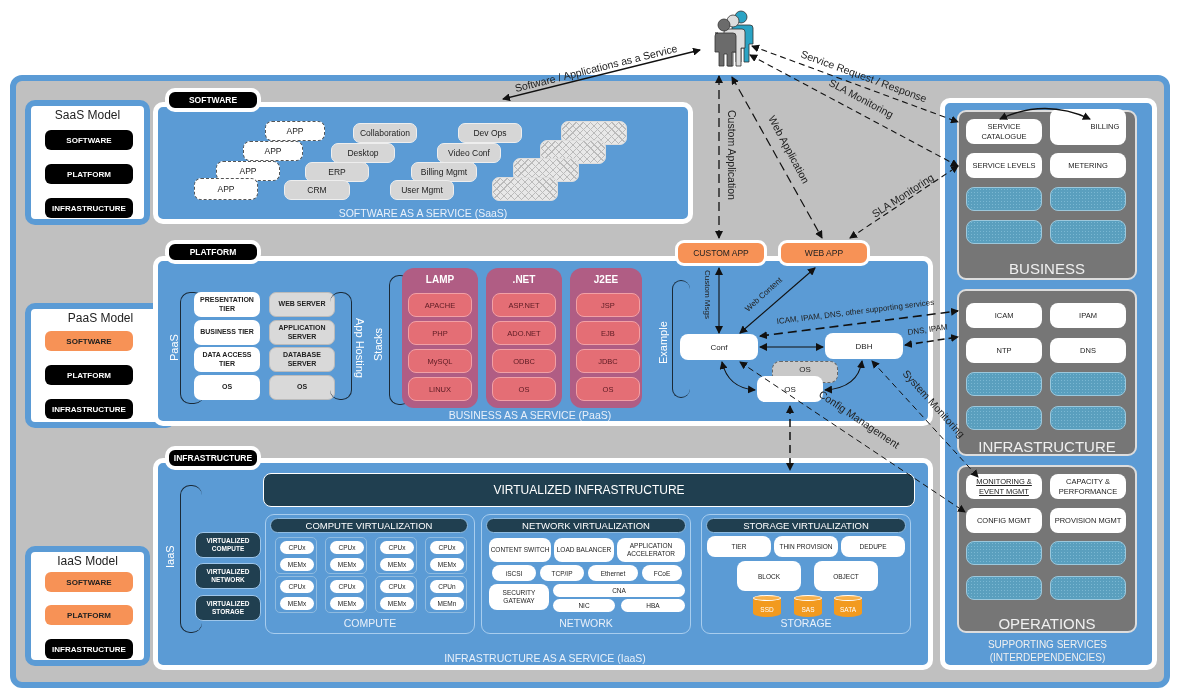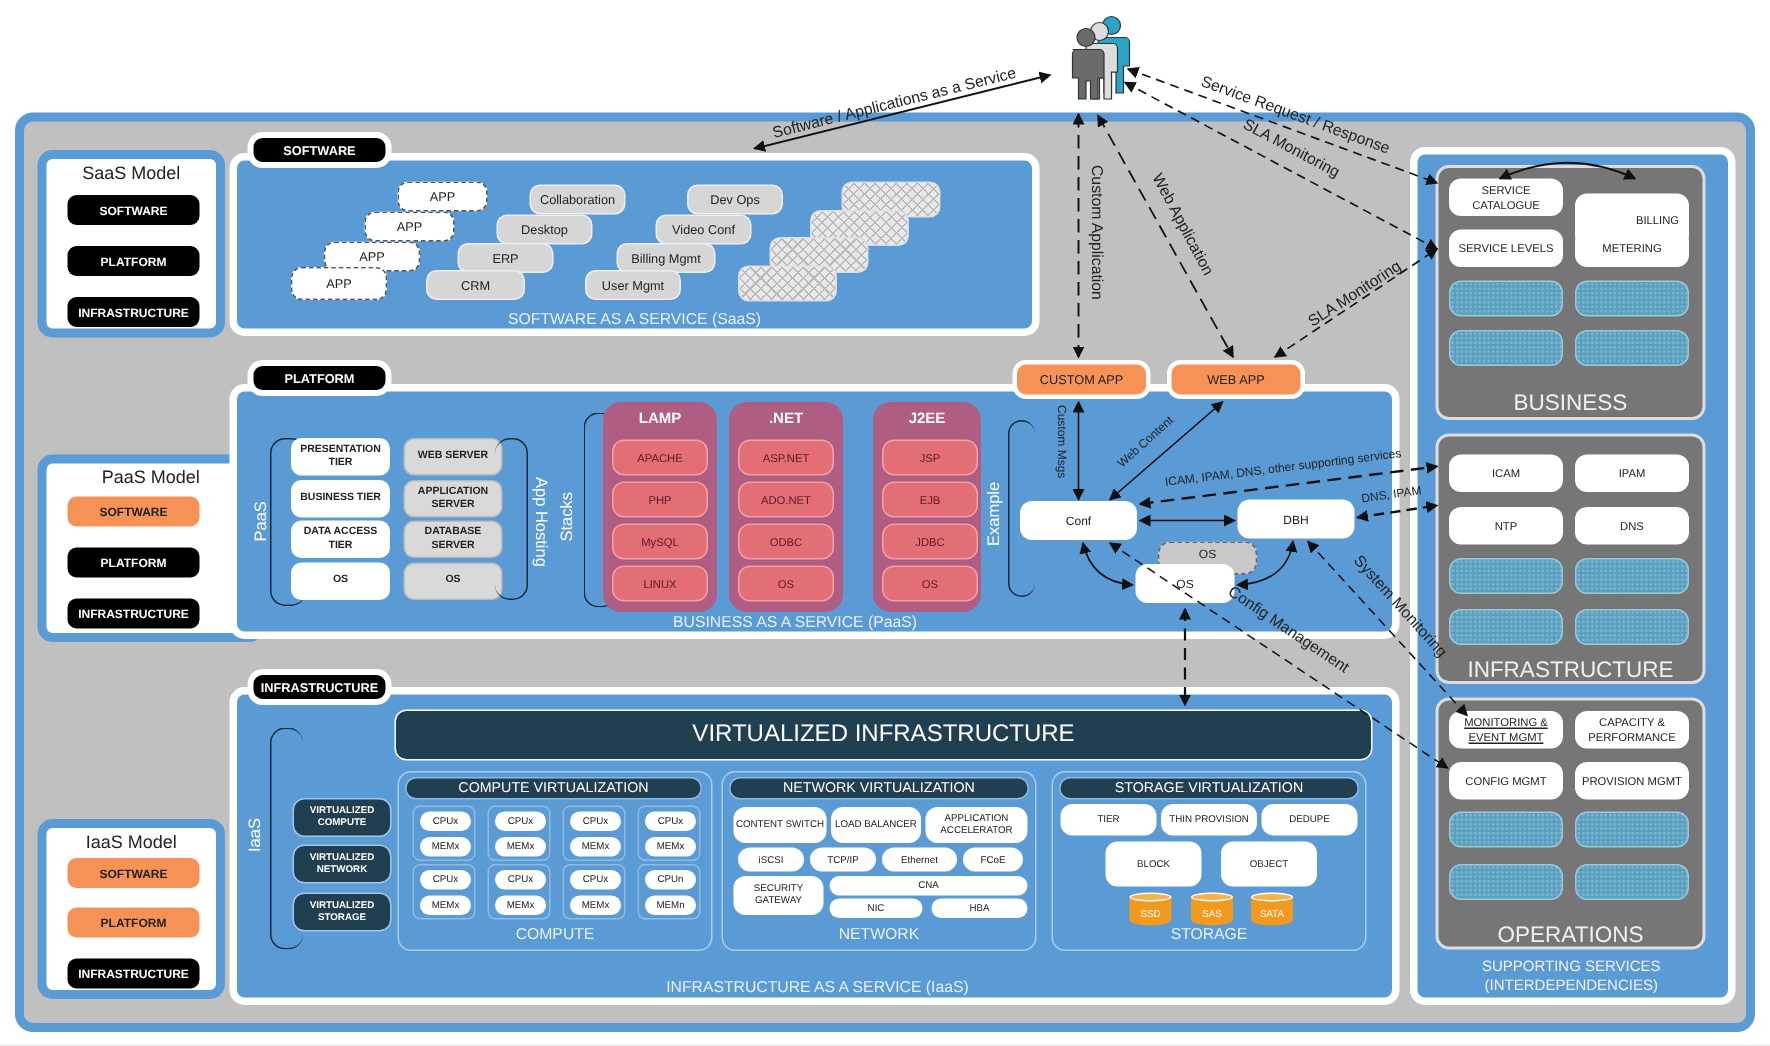--- a/index.html
+++ b/index.html
@@ -34,21 +34,21 @@
   .vert-label { color: #fff; font-size: 11px; writing-mode: vertical-rl; transform: rotate(180deg); }
   .vert-label-down { color: #fff; font-size: 11px; writing-mode: vertical-rl; }
   
   .right-panel { background: #5b9bd5; border: 5px solid #fff; border-radius: 10px; }
   .grey-panel { background: #767676; border: 2px solid #ddd; border-radius: 9px; }
   .svc { background: #fff; border-radius: 8px; font-size: 7.5px; color: #222; line-height: 1.25; }
   .dotted { border-radius: 8px; border: 1px solid #9cc8dc; background-color: #5a9fbe;
             background-image: radial-gradient(#7ab7d2 0.8px, transparent 0.9px); background-size: 3px 3px; }
   .panel-caption { color: #f0f0f0; font-size: 15px; }
   
-  .dark-bar { background: #203f50; border: 1.5px solid #fff; border-radius: 8px; color: #fff; font-size: 16px; }
+  .dark-bar { background: #203f50; border: 1.5px solid #fff; border-radius: 8px; color: #fff; font-size: 12px; }
   .sub-panel { border: 1px solid #a8cdee; border-radius: 9px; background: #5b9bd5; }
   .sub-title { background: #203f50; border: 1px solid #8fbbe0; border-radius: 10px; color: #fff; font-size: 9.5px; }
   .vbox { background: #203f50; border: 1.5px solid #9ec6ea; border-radius: 8px; color: #fff; font-size: 6.5px; font-weight: bold; line-height: 1.3; }
   .cpu-cell { border: 1px solid #8fbbe0; border-radius: 5px; }
   .chip { background: #fff; border-radius: 8px; font-size: 6.5px; color: #222; }
   .disk { width: 28px; height: 22px; background: #f29a1f; border-radius: 50% / 4px; color: #fff; font-size: 6.5px; }
   .disk-top { position: absolute; left: 0; top: 0; width: 28px; height: 6px; border-radius: 50%; background: #f7b04a; border: 1px solid #fff; }
   svg.overlay { position: absolute; left: 0; top: 0; pointer-events: none; }
   .arrow-label { font-size: 10.5px; fill: #222; font-family: "Liberation Sans", sans-serif; }
   .arrow-label-w { font-size: 8px; fill: #222; font-family: "Liberation Sans", sans-serif; }
@@ -137,21 +137,21 @@
   <div class="abs stack-item center" style="left:6px;top:81px;width:64px;height:24px;">MySQL</div>
   <div class="abs stack-item center" style="left:6px;top:109px;width:64px;height:24px;">LINUX</div>
 </div>
 <div class="abs stack" style="left:486px;top:268px;width:76px;height:140px;">
   <div class="stack-title center" style="height:22px;">.NET</div>
   <div class="abs stack-item center" style="left:6px;top:25px;width:64px;height:24px;">ASP.NET</div>
   <div class="abs stack-item center" style="left:6px;top:53px;width:64px;height:24px;">ADO.NET</div>
   <div class="abs stack-item center" style="left:6px;top:81px;width:64px;height:24px;">ODBC</div>
   <div class="abs stack-item center" style="left:6px;top:109px;width:64px;height:24px;">OS</div>
 </div>
-<div class="abs stack" style="left:570px;top:268px;width:72px;height:140px;margin-left:12px;">
+<div class="abs stack" style="left:570px;top:268px;width:72px;height:140px;">
   <div class="stack-title center" style="height:22px;">J2EE</div>
   <div class="abs stack-item center" style="left:6px;top:25px;width:64px;height:24px;">JSP</div>
   <div class="abs stack-item center" style="left:6px;top:53px;width:64px;height:24px;">EJB</div>
   <div class="abs stack-item center" style="left:6px;top:81px;width:64px;height:24px;">JDBC</div>
   <div class="abs stack-item center" style="left:6px;top:109px;width:64px;height:24px;">OS</div>
 </div>
 <div class="abs sec-caption center" style="left:380px;top:408px;width:300px;height:14px;">BUSINESS AS A SERVICE (PaaS)</div>
 
 <div class="abs brace" style="left:672px;top:280px;width:18px;height:118px;border-right:none;"></div>
 <div class="abs vert-label center" style="left:655px;top:318px;width:16px;height:50px;">Example</div>
@@ -242,21 +242,21 @@
 <div class="abs disk center" style="left:834px;top:595px;">
     <div class="disk-top"></div>
     <span style="margin-top:6px;">SATA</span>
   </div>
 <div class="abs sec-caption center" style="left:701px;top:616px;width:210px;height:14px;">STORAGE</div>
 <div class="abs sec-caption center" style="left:380px;top:651px;width:330px;height:14px;">INFRASTRUCTURE AS A SERVICE (IaaS)</div>
 
 <div class="abs right-panel" style="left:940px;top:98px;width:217px;height:572px;"></div>
 <div class="abs grey-panel" style="left:957px;top:110px;width:180px;height:170px;"></div>
 <div class="abs svc center" style="left:966px;top:119px;width:76px;height:25px;">SERVICE CATALOGUE</div>
-<div class="abs svc center" style="left:1050px;top:129px;width:76px;height:36px;padding-left:34px;">BILLING</div>
+<div class="abs svc center" style="left:1050px;top:109px;width:76px;height:36px;padding-left:34px;">BILLING</div>
 <div class="abs svc center" style="left:966px;top:153px;width:76px;height:25px;">SERVICE LEVELS</div>
 <div class="abs svc center" style="left:1050px;top:153px;width:76px;height:25px;">METERING</div>
 <div class="abs dotted" style="left:966px;top:187px;width:76px;height:24px;"></div>
 <div class="abs dotted" style="left:1050px;top:187px;width:76px;height:24px;"></div>
 <div class="abs dotted" style="left:966px;top:220px;width:76px;height:24px;"></div>
 <div class="abs dotted" style="left:1050px;top:220px;width:76px;height:24px;"></div>
 <div class="abs panel-caption center" style="left:957px;top:261px;width:180px;height:14px;">BUSINESS</div>
 
 <div class="abs grey-panel" style="left:957px;top:289px;width:180px;height:167px;"></div>
 <div class="abs svc center" style="left:966px;top:303px;width:76px;height:25px;">ICAM</div>

